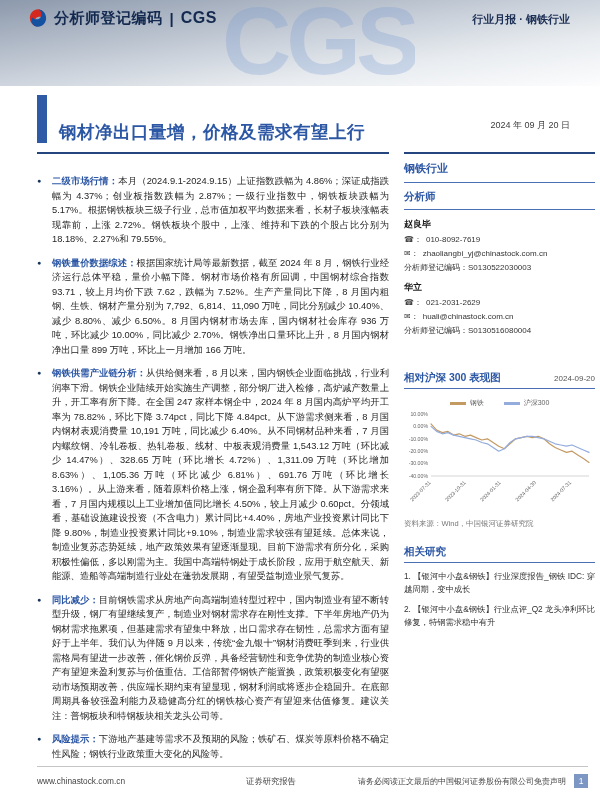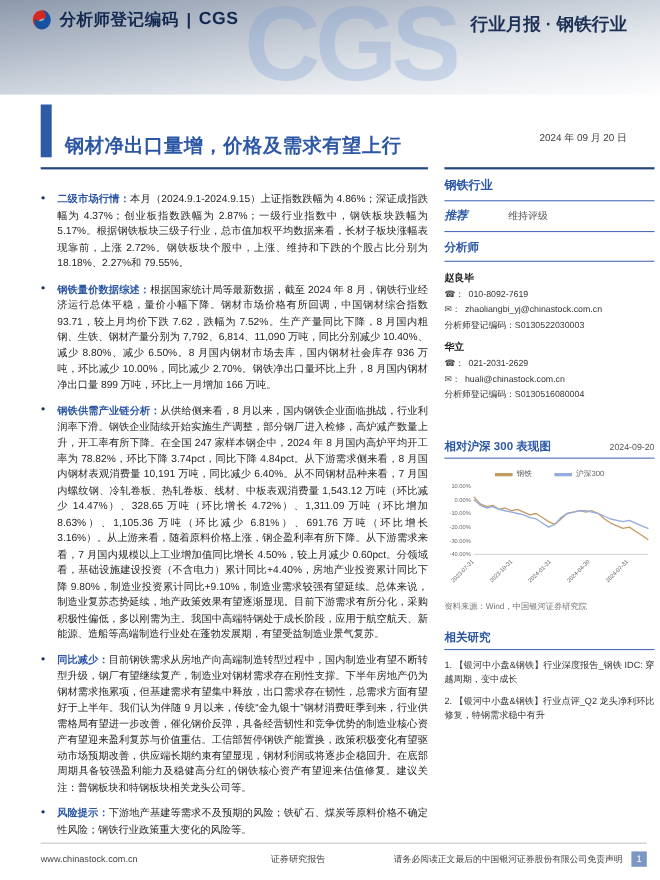--- a/index.html
+++ b/index.html
@@ -15,21 +15,21 @@
   }
   .watermark{
     position:absolute;top:-14px;left:222px;z-index:1;height:150px;overflow:hidden;
     font-size:96px;font-weight:bold;letter-spacing:-5px;color:rgba(124,156,210,0.30);
     pointer-events:none;user-select:none;
   }
   .logo-row{position:absolute;top:8px;left:28px;display:flex;align-items:center;gap:6px;z-index:3;}
   .brand{font-size:15px;font-weight:bold;color:#13294f;letter-spacing:.5px;}
   .brand-sep{color:#13294f;font-weight:bold;font-size:15px;margin:0 1px;}
   .brand-suffix{font-size:16px;font-weight:bold;color:#13294f;letter-spacing:.5px;}
-  .doc-type{position:absolute;top:12px;right:30px;z-index:3;font-size:16px;font-weight:bold;color:#1c2f55;}
+  .doc-type{position:absolute;top:12px;right:30px;z-index:3;font-size:11px;font-weight:bold;color:#1c2f55;}
   
   .title-block{position:absolute;top:95px;left:37px;right:30px;z-index:2;height:50px;}
   .title-bar{position:absolute;left:0;top:0;width:10px;height:48px;background:#2f5ba6;}
   .title-text{position:absolute;left:22px;top:25px;font-size:17.5px;font-weight:bold;color:#2c57a5;letter-spacing:.5px;}
   .title-date{position:absolute;right:0;top:24px;font-size:9px;color:#3c3c3c;}
   
   .main{position:absolute;top:152px;left:37px;z-index:2;display:flex;gap:15px;}
   .left-col{width:352px;border-top:2px solid #24457e;padding-top:20px;}
   .right-col{width:191px;border-top:2px solid #24457e;}
   
@@ -120,24 +120,20 @@
 
   <div class="bullet">
     <span class="dot">●</span>
     <span class="btext"><b class="blabel">风险提示：</b><span>下游地产基建等需求不及预期的风险；铁矿石、煤炭等原料价格不确定性风险；钢铁行业政策重大变化的风险等。</span></span>
   </div>
 </div>
   </div>
 
   <div class="right-col">
     <div class="industry-title">钢铁行业</div>
-    <div class="rating-row">
-      <span class="rating-label">推荐</span>
-      <span class="rating-status">维持评级</span>
-    </div>
     <div class="analyst-heading">分析师</div>
     <div>
   <div class="analyst">
     <div class="analyst-name">赵良毕</div>
     <div class="contact-line">
             <span class="contact-icon">☎：</span>
             <span>010-8092-7619</span>
           </div>
     <div class="contact-line">
             <span class="contact-icon">✉：</span>

